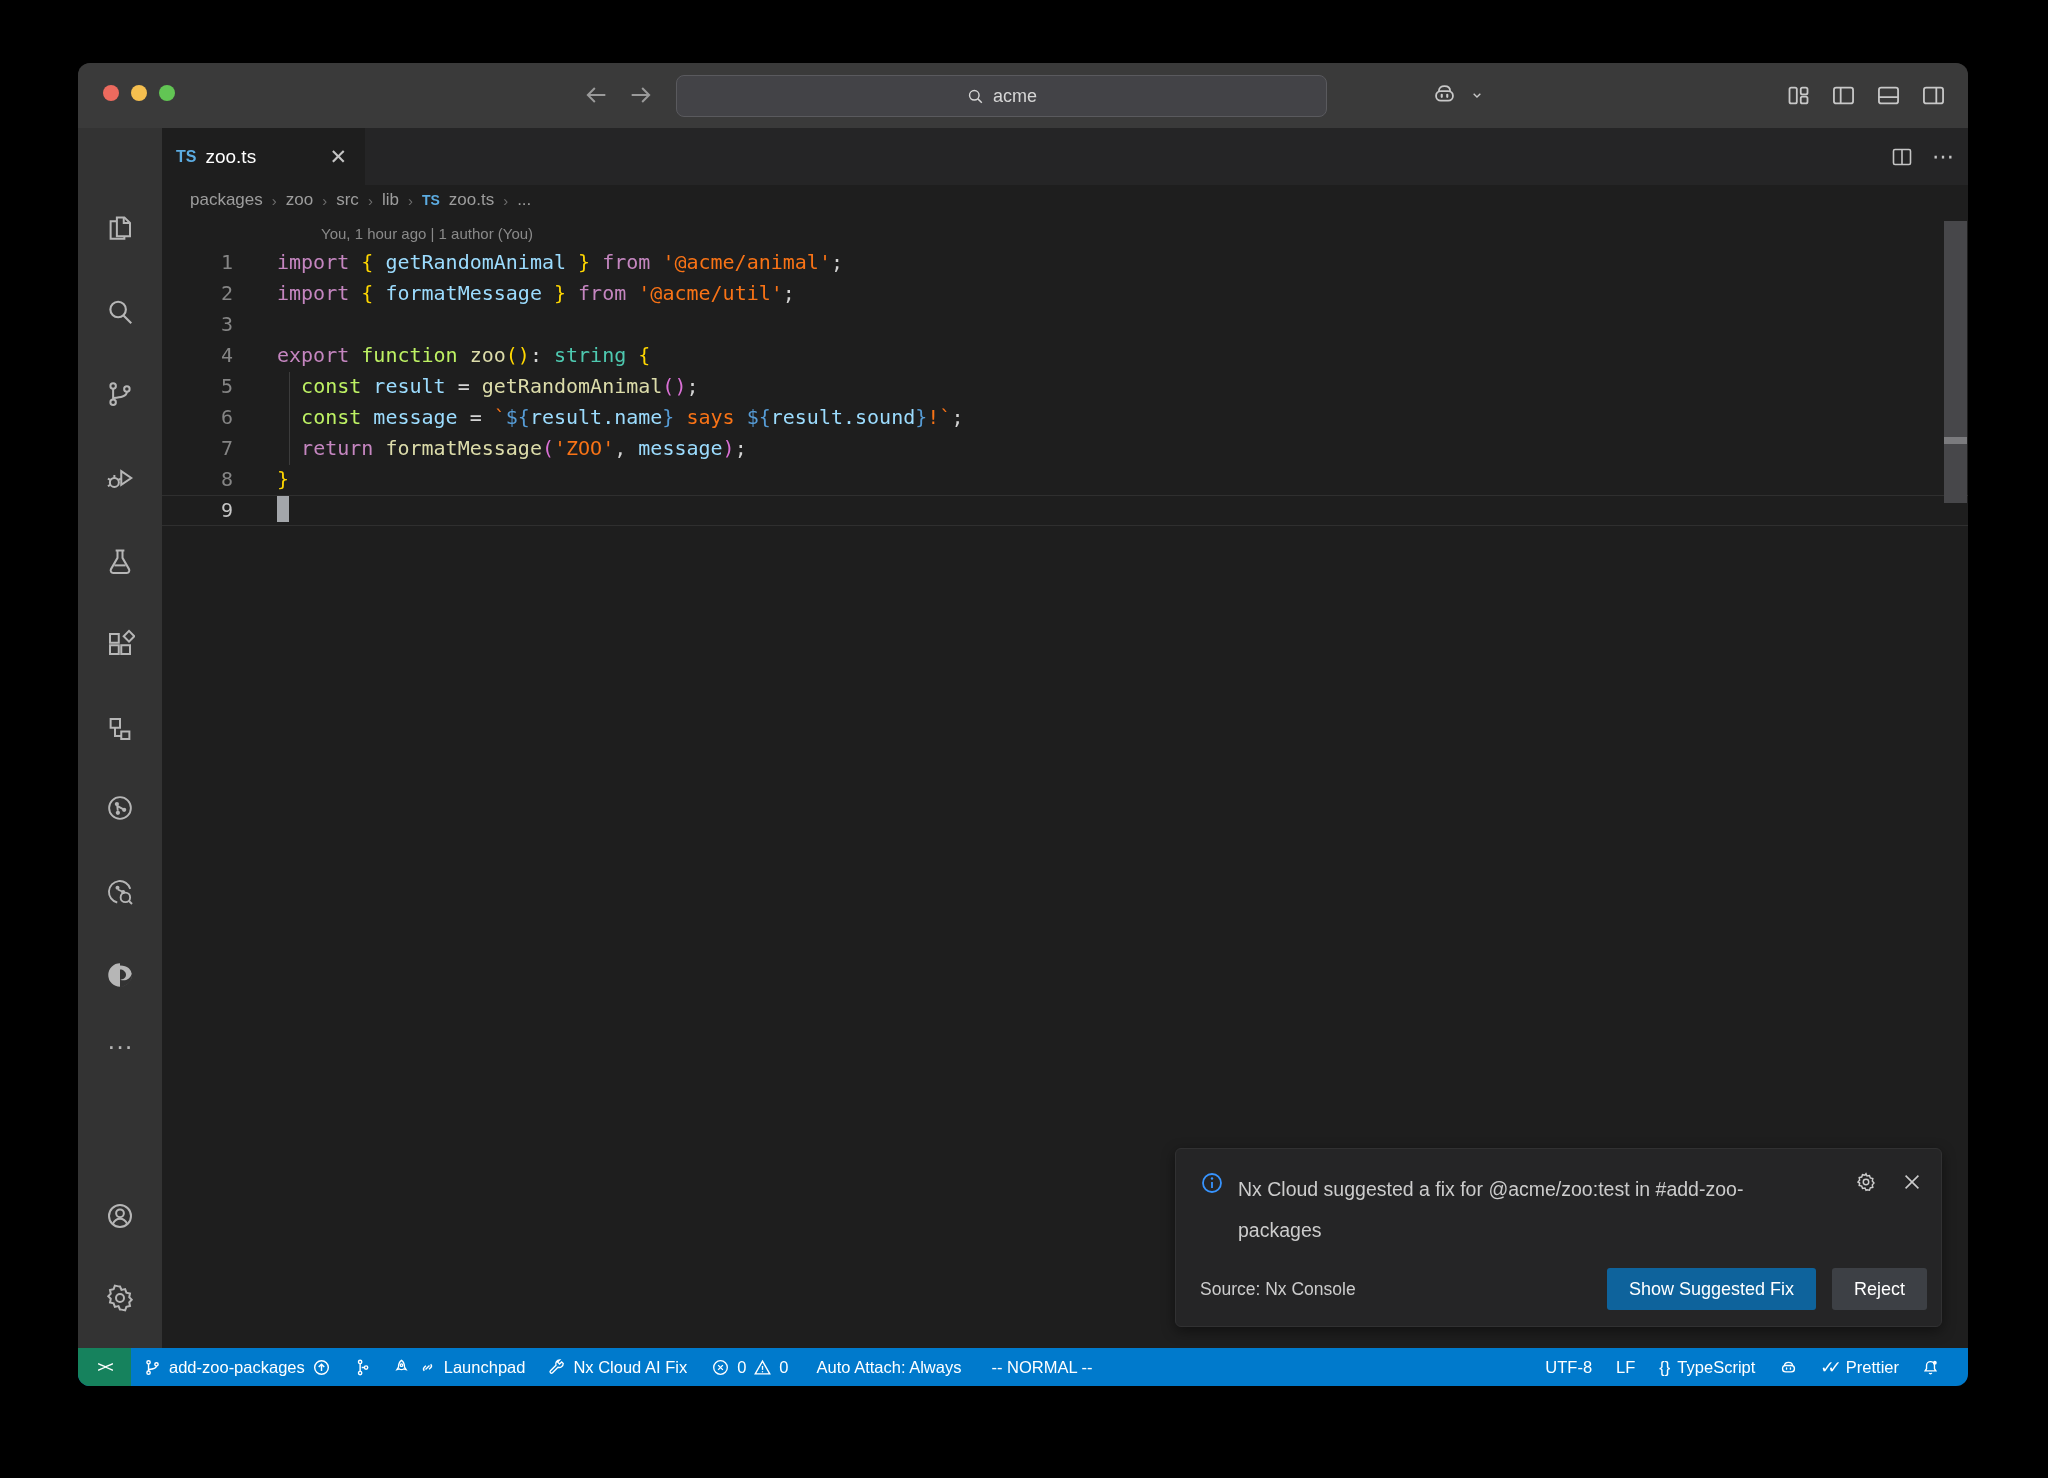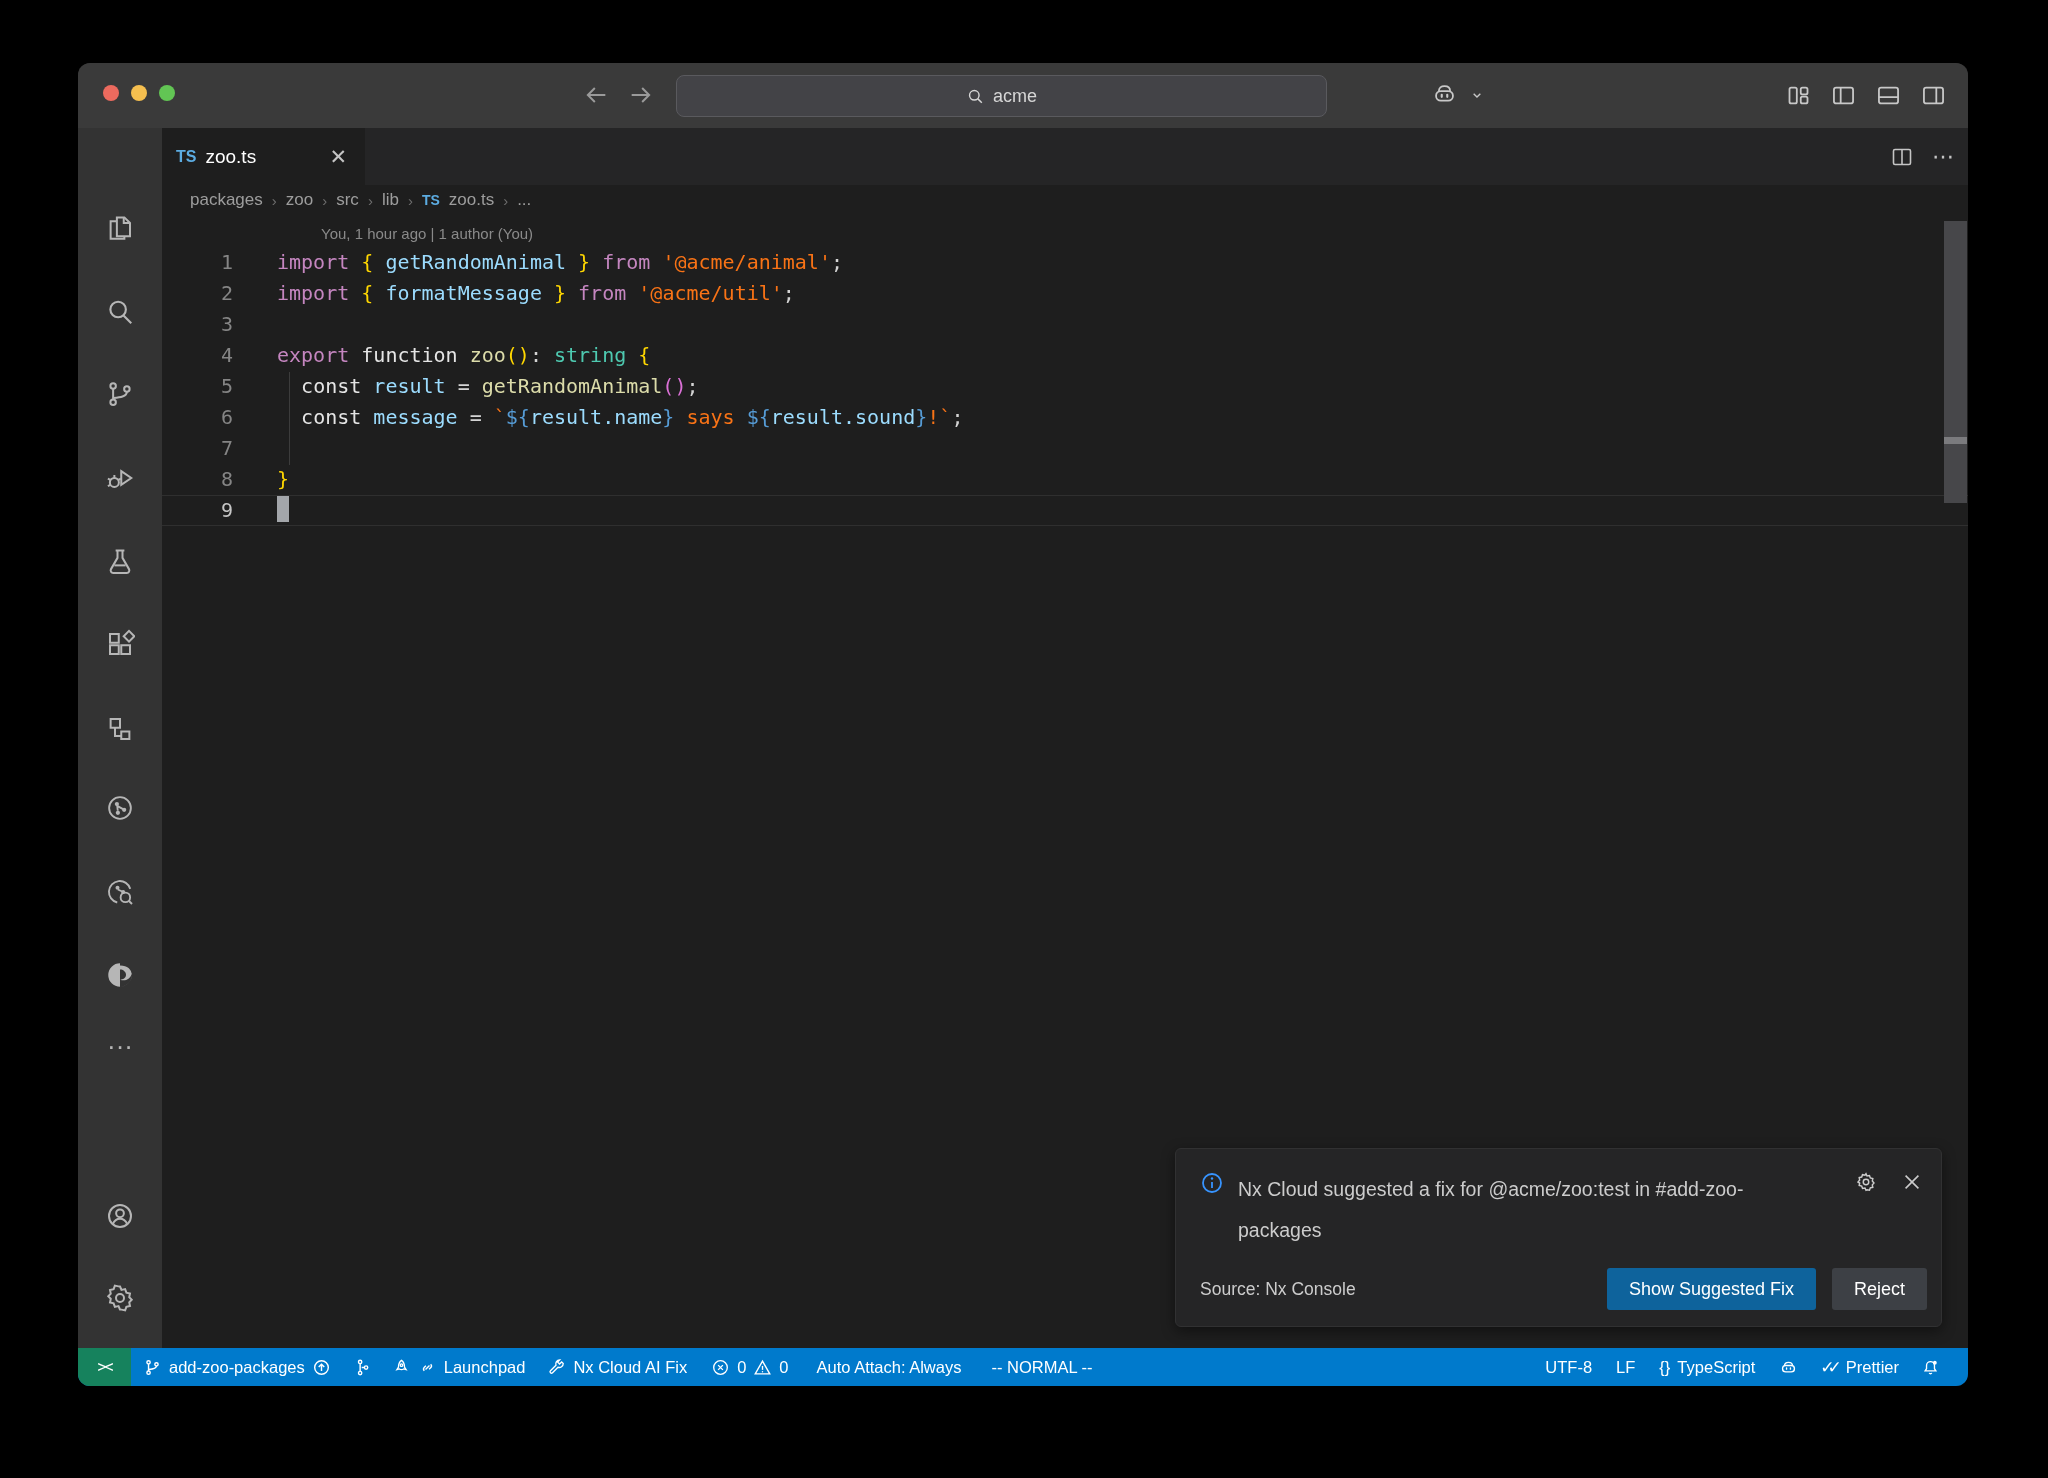--- a/index.html
+++ b/index.html
@@ -39,21 +39,21 @@
   .breadcrumbs{height:30px;display:flex;align-items:center;color:#9d9d9d;font-size:17px;padding-left:28px;gap:9px;}
   .bc-sep{color:#6e6e6e;font-size:15px;}
   .bc-ts{color:#5cace2;font-weight:bold;font-size:14px;}
   .codelens{margin:8px 0 2px 159px;color:#8a8a8a;font-size:15px;height:22px;line-height:22px;}
   .code{font-family:"DejaVu Sans Mono",monospace;font-size:20px;}
   .code-row{display:flex;height:31px;line-height:31px;white-space:pre;position:relative;}
   .code-row.current{border-top:1px solid #2f2f2f;border-bottom:1px solid #2f2f2f;height:29px;line-height:29px;}
   .gutter{width:71px;text-align:right;color:#858585;flex:none;}
   .current .gutter{color:#c6c6c6;}
   .ct{margin-left:44px;}
-  .tk-kw{color:#c586c0}.tk-k2{color:#e5e5e5}.tk-fn{color:#dcdcaa}.tk-vr{color:#9cdcfe}
+  .tk-kw{color:#c586c0}.tk-k2{color:#bef264}.tk-fn{color:#dcdcaa}.tk-vr{color:#9cdcfe}
   .tk-st{color:#f97316}.tk-ty{color:#4ec9b0}.tk-b1{color:#ffd700}.tk-b2{color:#da70d6}
   .tk-tp{color:#569cd6}.tk-pn{color:#d4d4d4}
   .cursor{display:inline-block;width:12px;height:26px;background:#a3a6aa;vertical-align:-5px;}
   .indent-guide{position:absolute;left:127px;top:187px;width:1px;height:93px;background:#3c3c3c;}
   .scrollbar{position:absolute;right:1px;top:36px;width:23px;height:282px;background:#47474a;}
   .scroll-mark{position:absolute;right:1px;top:252px;width:23px;height:7px;background:#7b7b7e;}
 
   
   .notification{position:absolute;left:1097px;top:1085px;width:767px;height:179px;background:#252526;
                 border:1px solid #313132;border-radius:6px;box-sizing:border-box;box-shadow:0 4px 14px rgba(0,0,0,.45);}
@@ -281,21 +281,21 @@
 
     <div class="codelens">You, 1 hour ago | 1 author (You)</div>
 
     <div class="code" id="code-lines">
         <div class="code-row"><span class="gutter">1</span><span class="ct"><span class="tk-kw">import </span><span class="tk-b1">{ </span><span class="tk-vr">getRandomAnimal</span><span class="tk-b1"> }</span><span class="tk-pn"> </span><span class="tk-kw">from</span><span class="tk-pn"> </span><span class="tk-st">'@acme/animal'</span><span class="tk-pn">;</span></span></div>
         <div class="code-row"><span class="gutter">2</span><span class="ct"><span class="tk-kw">import </span><span class="tk-b1">{ </span><span class="tk-vr">formatMessage</span><span class="tk-b1"> }</span><span class="tk-pn"> </span><span class="tk-kw">from</span><span class="tk-pn"> </span><span class="tk-st">'@acme/util'</span><span class="tk-pn">;</span></span></div>
         <div class="code-row"><span class="gutter">3</span><span class="ct"></span></div>
         <div class="code-row"><span class="gutter">4</span><span class="ct"><span class="tk-kw">export </span><span class="tk-k2">function </span><span class="tk-fn">zoo</span><span class="tk-b1">()</span><span class="tk-pn">: </span><span class="tk-ty">string</span><span class="tk-pn"> </span><span class="tk-b1">{</span></span></div>
         <div class="code-row"><span class="gutter">5</span><span class="ct"><span class="tk-pn">  </span><span class="tk-k2">const </span><span class="tk-vr">result</span><span class="tk-pn"> = </span><span class="tk-fn">getRandomAnimal</span><span class="tk-b2">()</span><span class="tk-pn">;</span></span></div>
         <div class="code-row"><span class="gutter">6</span><span class="ct"><span class="tk-pn">  </span><span class="tk-k2">const </span><span class="tk-vr">message</span><span class="tk-pn"> = </span><span class="tk-st">`</span><span class="tk-tp">${</span><span class="tk-vr">result.name</span><span class="tk-tp">}</span><span class="tk-st"> says </span><span class="tk-tp">${</span><span class="tk-vr">result.sound</span><span class="tk-tp">}</span><span class="tk-st">!`</span><span class="tk-pn">;</span></span></div>
-        <div class="code-row"><span class="gutter">7</span></div>
+        <div class="code-row"><span class="gutter">7</span><span class="ct"><span class="tk-pn">  </span><span class="tk-kw">return </span><span class="tk-fn">formatMessage</span><span class="tk-b2">(</span><span class="tk-st">'ZOO'</span><span class="tk-pn">, </span><span class="tk-vr">message</span><span class="tk-b2">)</span><span class="tk-pn">;</span></span></div>
         <div class="code-row"><span class="gutter">8</span><span class="ct"><span class="tk-b1">}</span></span></div>
         <div class="code-row current"><span class="gutter">9</span><span class="ct"><span class="cursor"></span></span></div>
       </div>
 
     <div class="indent-guide"></div>
     <div class="scrollbar"></div>
     <div class="scroll-mark"></div>
   </div>
 
   <div class="notification">

